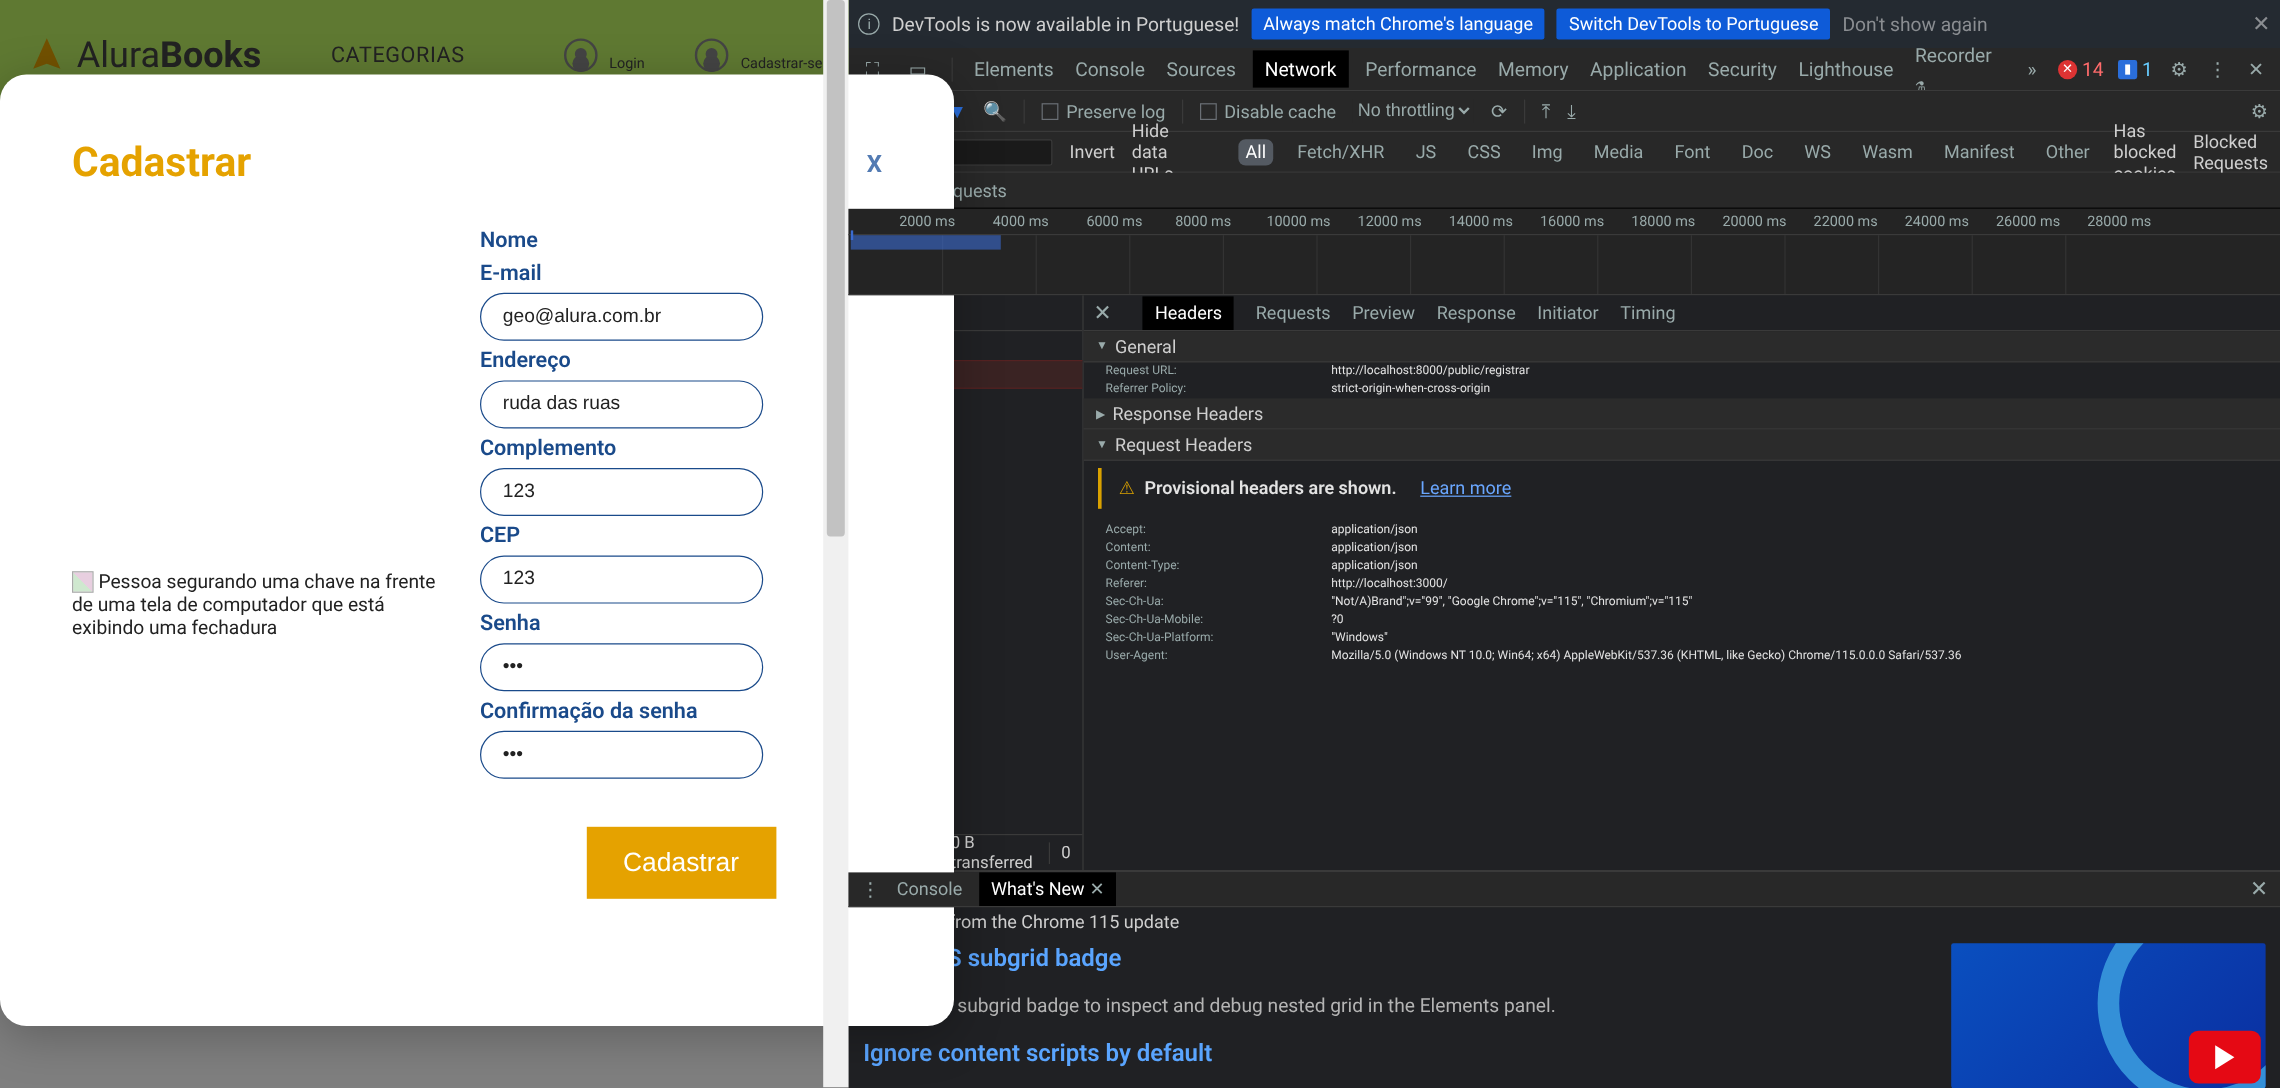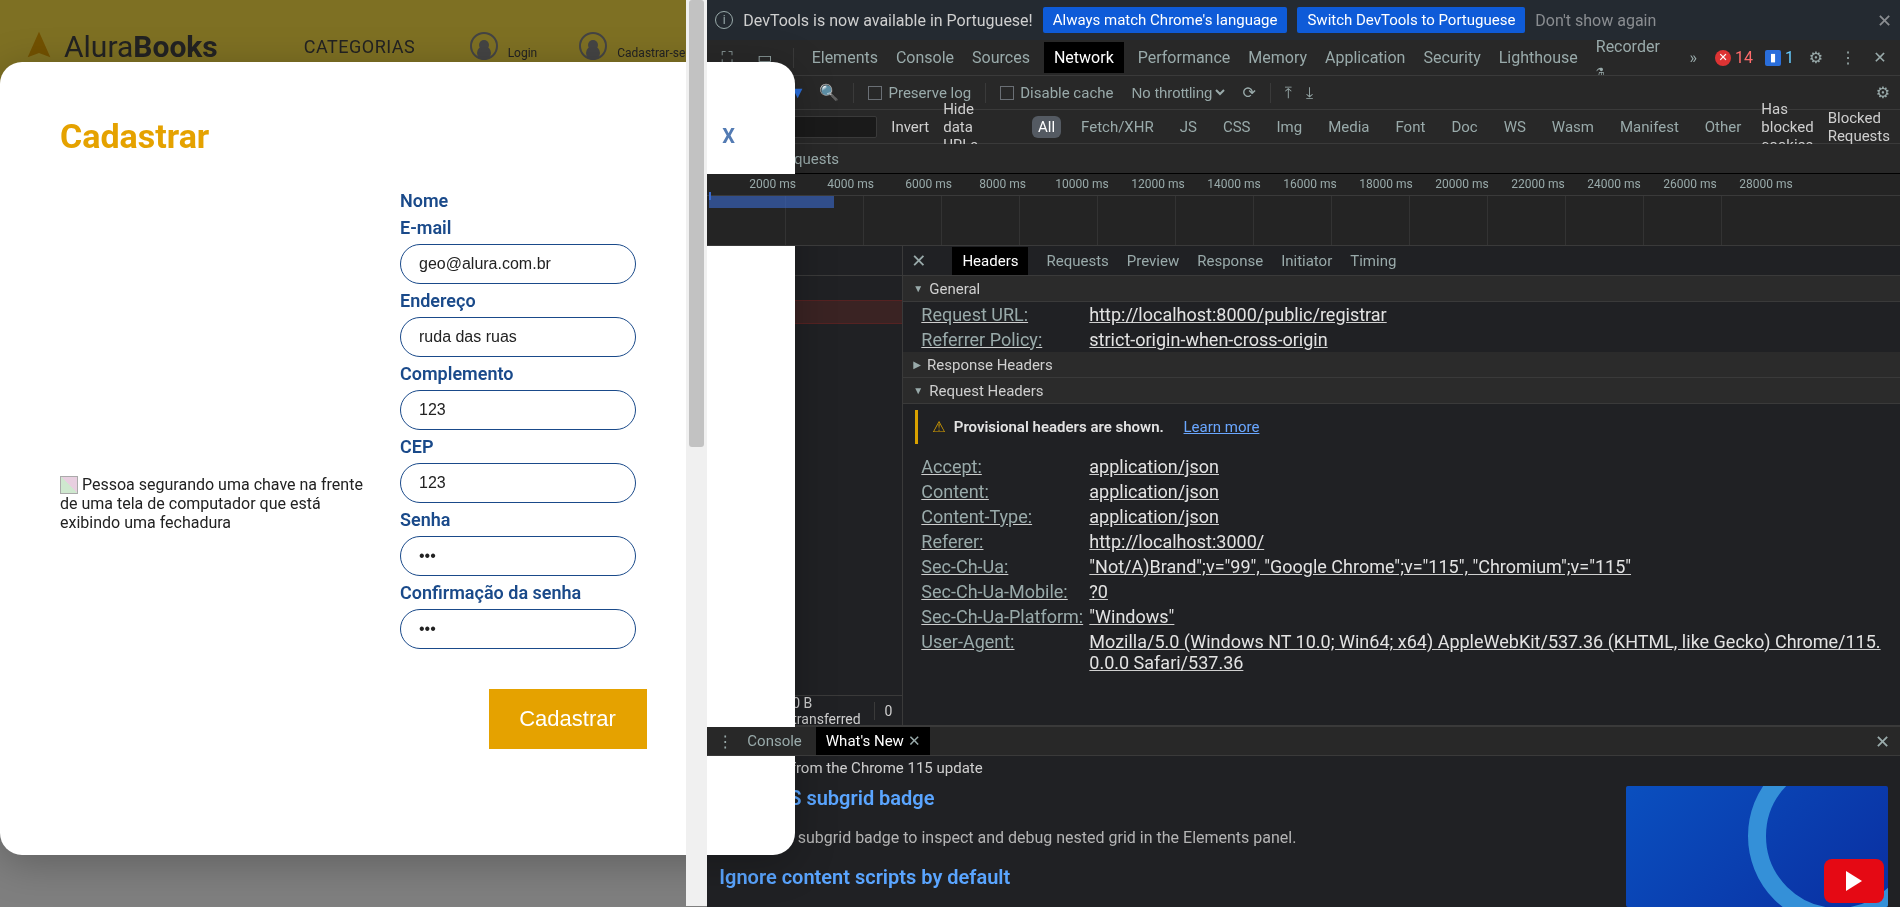--- a/index.html
+++ b/index.html
@@ -1,20 +1,20 @@
 <!DOCTYPE html>
 <html><head>
 <meta charset="utf-8">
 <style>
 * { box-sizing: border-box; margin: 0; padding: 0; }
 html, body { width: 1900px; height: 907px; overflow: hidden; font-family: -apple-system, BlinkMacSystemFont, "Segoe UI", Roboto, Arial, sans-serif; }
 body { display: flex; background: #202124; }
 .page { width: 823px; height: 100%; background: #fff; position: relative; }
 .page-overlay { position: absolute; inset: 0; background: rgba(0,0,0,0.5); }
-.header { height: 92px; display: flex; align-items: center; padding: 0 22px; gap: 28px; background: #fde047; }
+.header { height: 92px; display: flex; align-items: center; padding: 0 22px; background: #bef264; }
 .logo { display: flex; align-items: center; gap: 8px; }
 .logo-mark { width: 34px; height: 34px; }
 .brand { font-size: 30px; font-weight: 400; color: #444; }
 .brand b { font-weight: 700; }
 .cat-link { margin-left: 58px; font-size: 18px; color: #444; letter-spacing: .5px; }
 .header-auth { margin-left: auto; display: flex; align-items: center; gap: 42px; }
 .auth-item { display: flex; align-items: flex-end; gap: 10px; color: #444; font-size: 12px; }
 .avatar-circle { width: 28px; height: 28px; border: 2px solid #888; border-radius: 50%; display: flex; align-items: center; justify-content: center; }
 .avatar-inner { width: 10px; height: 10px; background: #888; border-radius: 50%; margin-top: -2px; box-shadow: 0 8px 0 2px #888; }
 .modal { position: absolute; left: 0; top: 62px; width: 795px; height: 793px; background: #fff; border-radius: 22px; box-shadow: 0 8px 40px rgba(0,0,0,.25); padding: 54px 60px 34px 60px; display: flex; flex-direction: column; }
@@ -79,21 +79,21 @@
 .req-list .spacer { flex: 1; }
 .req-footer { height: 30px; border-top: 1px solid #3a3a3a; display: flex; align-items: center; gap: 10px; padding: 0 10px; font-size: 14px; color: #cfcfcf; }
 .req-footer .sep { width: 1px; height: 18px; background: #3a3a3a; }
 .detail { flex: 1; display: flex; flex-direction: column; min-width: 0; }
 .detail-tabs { height: 30px; display: flex; align-items: center; gap: 18px; padding: 0 8px; border-bottom: 1px solid #3a3a3a; font-size: 15px; }
 .detail-tabs .dx-close { color: #9aa; cursor: pointer; margin-right: 8px; font-size: 18px; }
 .detail-tabs .dtab { color: #9aa; cursor: pointer; }
 .detail-tabs .dtab.active { color: #fff; background: #000; padding: 5px 10px; }
 .section-head { height: 26px; display: flex; align-items: center; gap: 6px; padding: 0 10px; font-size: 15px; color: #cfcfcf; background: #2b2b2b; border-bottom: 1px solid #3a3a3a; }
 .section-head .tri { font-size: 10px; color: #9aa; }
-.kv { display: flex; padding: 2px 18px; font-size: 18px; text-decoration: underline; }
+.kv { display: flex; gap: 20px; padding: 2px 18px; font-size: 10px; }
 .kv .k { color: #9aa; width: 168px; flex: none; }
 .kv .v { color: #e3e3e3; word-break: break-all; }
 .warn { display: flex; align-items: center; gap: 8px; padding: 8px 14px; font-size: 15px; margin: 6px 12px 10px 12px; border-left: 3px solid #d9a100; }
 .warn .wi { color: #d9a100; }
 .warn .msg { color: #e3e3e3; font-weight: 600; }
 .warn a { color: #6aa7ff; text-decoration: underline; }
 .drawer { height: 182px; border-top: 2px solid #3a3a3a; display: flex; flex-direction: column; }
 .drawer-tabs { height: 30px; display: flex; align-items: center; gap: 14px; padding: 0 10px; font-size: 15px; background: #282828; border-bottom: 1px solid #3a3a3a; position: relative; }
 .drawer-tabs .dtab { color: #9aa; cursor: pointer; }
 .drawer-tabs .dtab.active { color: #fff; background: #000; padding: 5px 10px; }

